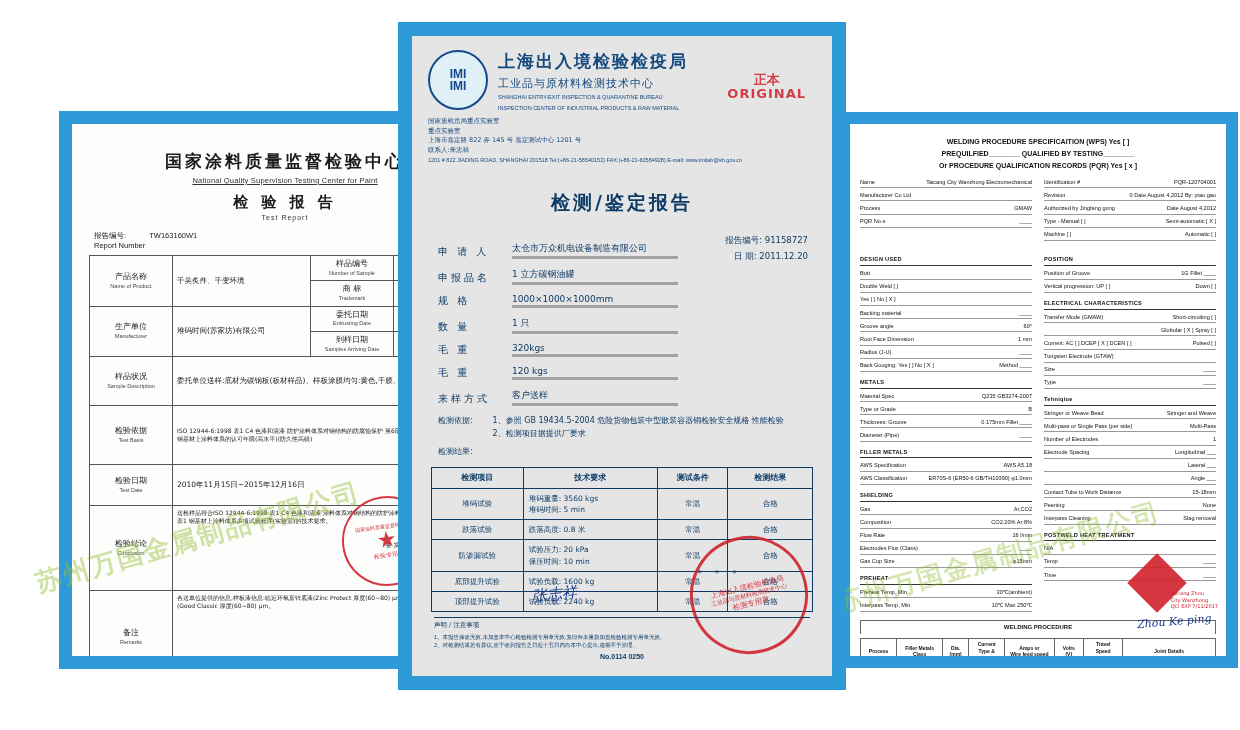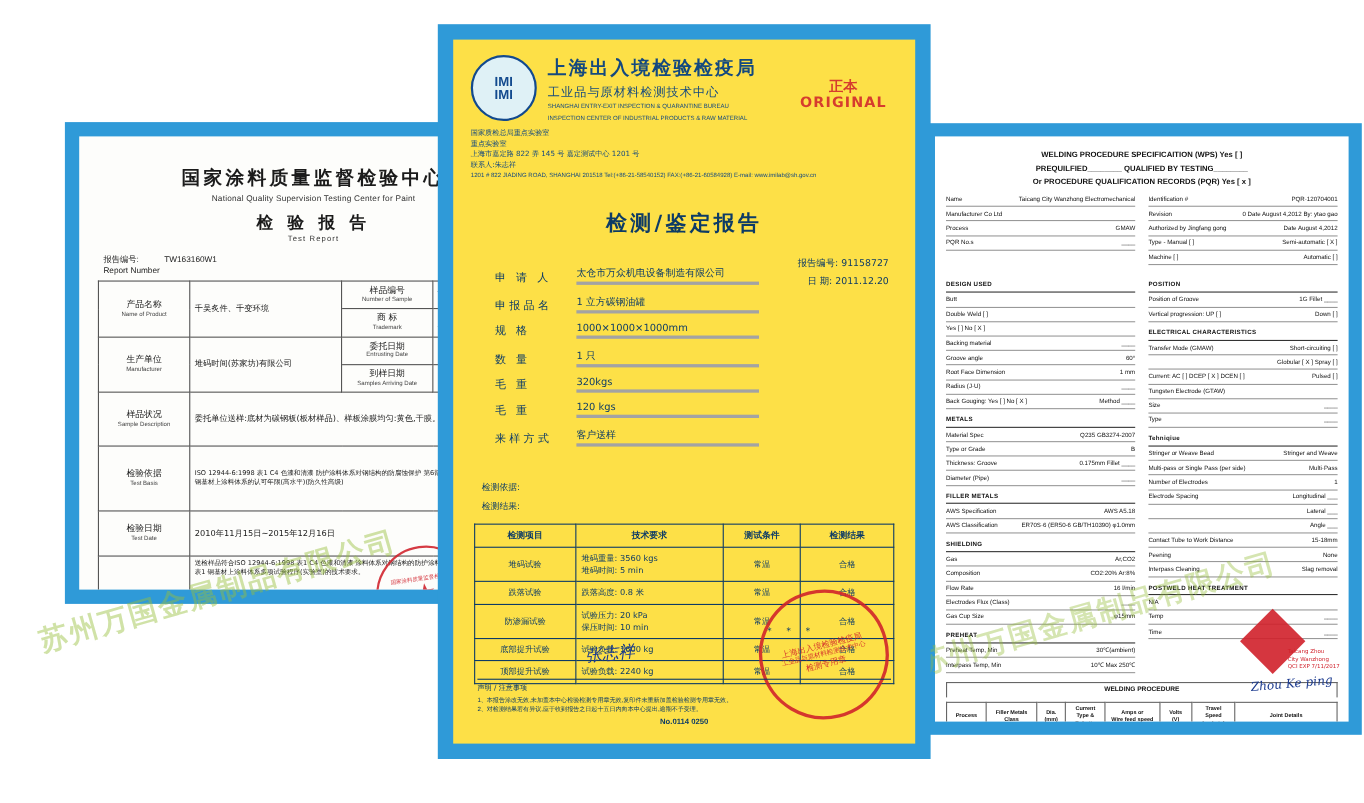--- a/index.html
+++ b/index.html
@@ -4,35 +4,35 @@
 <style>
   html,body{margin:0;padding:0;}
   body{width:1240px;height:730px;background:#ffffff;font-family:"Liberation Sans",sans-serif;overflow:hidden;position:relative;}
   .stage{position:absolute;left:0;top:0;width:1240px;height:730px;}
 
   
   .cert{position:absolute;background:#2e9ad6;box-sizing:border-box;}
   .cert .inner{position:absolute;left:12px;top:12px;right:12px;bottom:12px;background:#ffffff;overflow:hidden;}
 
   
-  #cert-left{left:60px;top:112px;width:450px;height:436px;background:#2f9ad8;box-shadow:0 0 0 1px #2f9ad8;}
+  #cert-left{left:60px;top:112px;width:450px;height:556px;background:#2f9ad8;box-shadow:0 0 0 1px #2f9ad8;}
   #cert-left .inner{background:#fdfdfb;}
 
   
   #cert-center{left:398px;top:22px;width:448px;height:668px;background:#2f9ad8;z-index:5;}
-  #cert-center .inner{background:#fde047;left:14px;top:14px;right:14px;bottom:14px;}
+  #cert-center .inner{background:#e5e5e5;left:14px;top:14px;right:14px;bottom:14px;}
 
   
   #cert-right{left:838px;top:112px;width:400px;height:556px;background:#2f9ad8;}
   #cert-right .inner{background:#ffffff;}
 
   
   .l-title{text-align:center;color:#1b1b1b;}
   .l-title .cn{font-family:"DejaVu Sans",sans-serif;font-size:17px;letter-spacing:3px;font-weight:bold;margin-top:26px;}
-  .l-title .en{font-size:7.5px;color:#333;margin-top:3px;letter-spacing:.2px;}
+  .l-title .en{font-size:7.5px;color:#333;margin-top:3px;letter-spacing:.2px;text-decoration:underline;}
   .l-title .cn2{font-family:"DejaVu Sans",sans-serif;font-size:15px;letter-spacing:4px;font-weight:bold;margin-top:8px;}
   .l-title .en2{font-size:7px;color:#333;margin-top:2px;letter-spacing:1px;}
   .l-meta{display:flex;justify-content:space-between;font-size:7.5px;color:#222;margin:10px 22px 4px 22px;line-height:1.35;}
   .l-meta .r{text-align:right;}
   table.lt{border-collapse:collapse;width:392px;margin:0 auto;font-size:7px;color:#1a1a1a;table-layout:fixed;}
   table.lt td{border:1px solid #555;padding:3px 4px;vertical-align:middle;line-height:1.35;}
   .lbl{width:74px;text-align:center;}
   .lbl .cn{font-family:"DejaVu Sans",sans-serif;font-size:8px;display:block;}
   .lbl .en{font-size:5.5px;color:#444;display:block;}
   .cellcn{font-family:"DejaVu Sans",sans-serif;font-size:7.5px;}
@@ -49,21 +49,21 @@
   .imi-logo{width:56px;height:56px;border-radius:50%;border:2px solid #134a8e;display:flex;align-items:center;justify-content:center;flex-direction:column;color:#134a8e;font-weight:bold;font-size:12px;line-height:1;background:#dff1f6;}
   .c-head-txt{flex:1;padding-left:10px;}
   .c-cn1{font-family:"DejaVu Sans",sans-serif;font-size:17px;color:#14497f;font-weight:bold;letter-spacing:2px;}
   .c-cn2{font-family:"DejaVu Sans",sans-serif;font-size:11px;color:#14497f;letter-spacing:1px;margin-top:3px;}
   .c-en{font-size:5.5px;color:#14497f;margin-top:3px;line-height:1.45;}
   .c-addr{font-size:5.5px;color:#14497f;line-height:1.5;margin-top:3px;}
   .c-addr .cn{font-family:"DejaVu Sans",sans-serif;font-size:6.5px;}
   .orig{position:absolute;right:26px;top:37px;color:#d0202a;font-family:"DejaVu Sans",sans-serif;font-size:13px;font-weight:bold;text-align:center;line-height:1.1;opacity:.85;}
   .orig .en{font-size:13px;letter-spacing:1px;}
   .c-title{text-align:center;font-family:"DejaVu Sans",sans-serif;font-size:19px;color:#0d3b66;font-weight:bold;letter-spacing:3px;margin-top:26px;}
-  .c-rows{margin:18px 26px 0 38px;font-size:9px;color:#0d3b66;}
+  .c-rows{margin:18px 26px 0 26px;font-size:9px;color:#0d3b66;}
   .c-row{display:flex;align-items:flex-end;margin-bottom:9px;}
   .c-row .k{font-family:"DejaVu Sans",sans-serif;width:74px;letter-spacing:3px;font-size:10px;}
   .c-row .v{flex:1;border-bottom:3px solid #a3a3a3;font-family:"DejaVu Sans",sans-serif;font-size:9px;padding-bottom:1px;}
   .c-rightcol{position:absolute;right:24px;top:196px;font-size:8.5px;color:#0d3b66;font-family:"DejaVu Sans",sans-serif;line-height:1.9;text-align:right;}
   .c-basis{margin:4px 26px 0 26px;font-size:8px;color:#0d3b66;font-family:"DejaVu Sans",sans-serif;line-height:1.6;}
   table.ct{border-collapse:collapse;margin:8px auto 0 auto;width:382px;font-size:7.5px;color:#0d3b66;font-family:"DejaVu Sans",sans-serif;table-layout:fixed;}
   table.ct th,table.ct td{border:1px solid #0d3b66;padding:4px 3px;text-align:center;line-height:1.5;}
   table.ct th{font-size:8px;}
   .ct .lft{text-align:left;padding-left:5px;}
   .c-foot{position:absolute;left:22px;right:22px;bottom:14px;font-size:5.5px;color:#0d3b66;line-height:1.5;border-top:1px solid #0d3b66;padding-top:3px;}
@@ -563,21 +563,25 @@
             <div class="k">毛    重</div>
             <div class="v">120 kgs</div>
           </div>
         <div class="c-row">
             <div class="k">来样方式</div>
             <div class="v">客户送样</div>
           </div>
       </div>
 
       <div class="c-basis">
-        <div style="display:inline-block;width:52px;vertical-align:top;margin-top:22px;">检测依据:</div>
+        <div style="display:inline-block;width:52px;vertical-align:top;">检测依据:</div>
+        <div style="display:inline-block;width:300px;vertical-align:top;">
+          <div>1、参照 GB 19434.5-2004 危险货物包装中型散装容器铜检验安全规格 性能检验</div>
+          <div>2、检测项目据提供厂要求</div>
+        </div>
         <div style="margin-top:5px;">检测结果:</div>
       </div>
 
       <table class="ct">
         <tbody>
             <tr>
           <th style="width:24%">检测项目</th>
           <th style="width:36%">技术要求</th>
           <th style="width:18%">测试条件</th>
           <th style="width:22%">检测结果</th>

